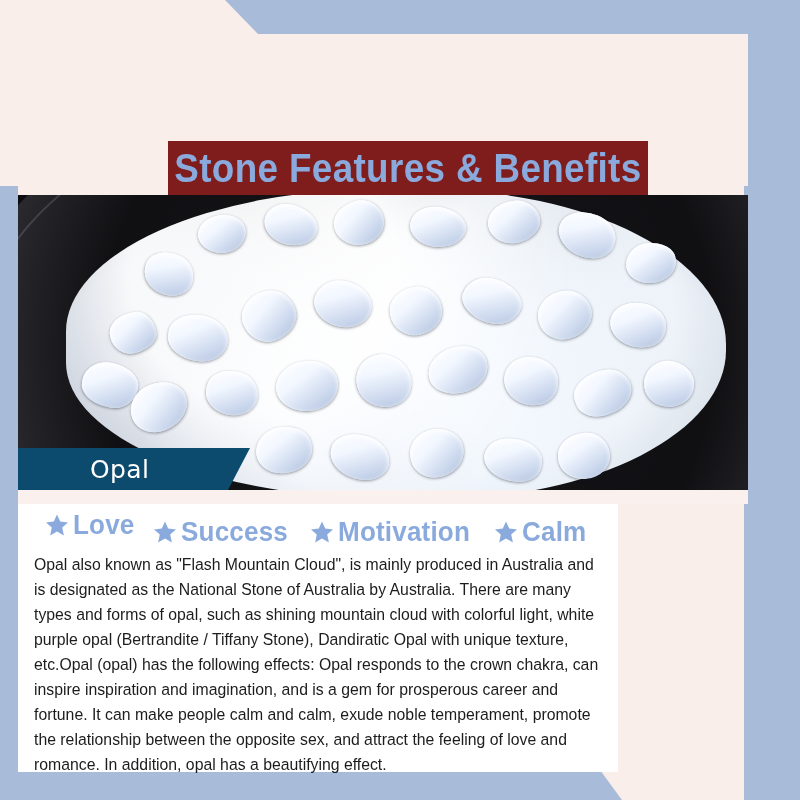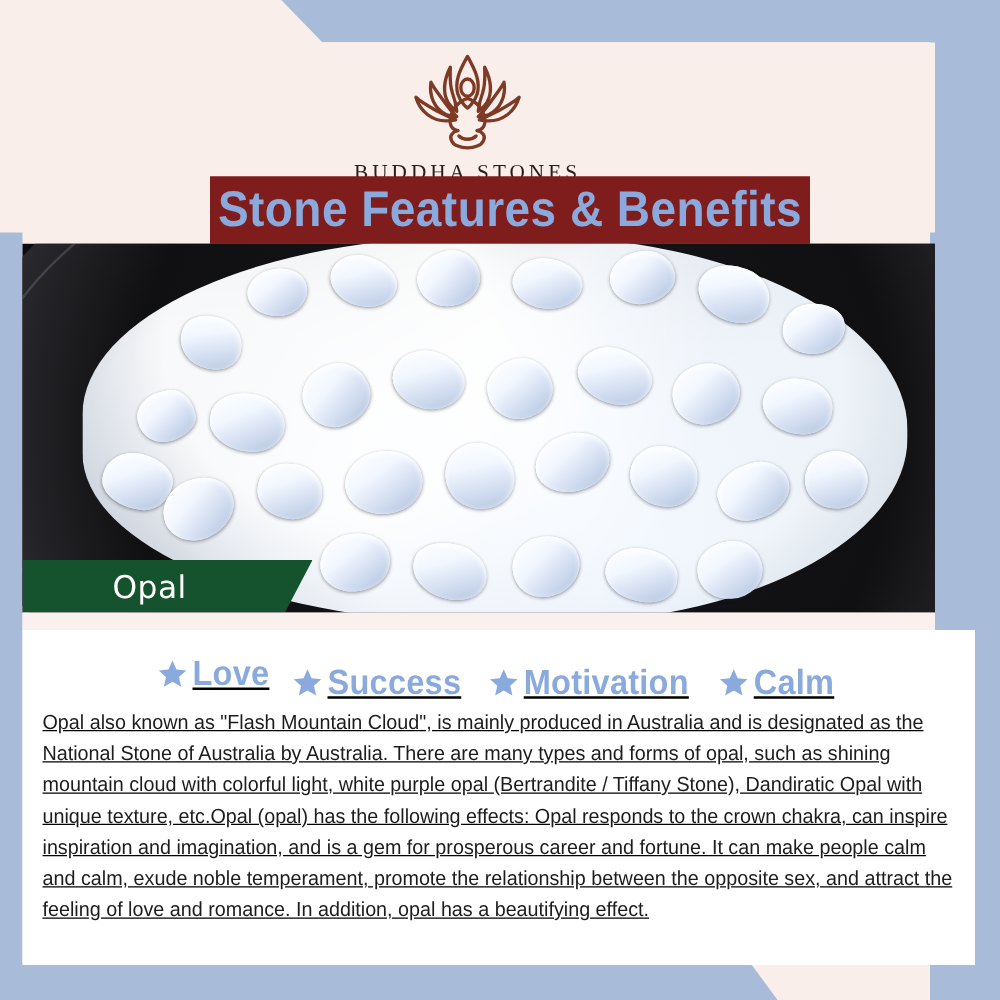--- a/index.html
+++ b/index.html
@@ -84,34 +84,34 @@
   }
   .stone{
     position:absolute;
     background:linear-gradient(150deg,#ffffff 0%,#f2f7ff 38%,#cdd9ee 72%,#aebfd9 100%);
     box-shadow:0 1px 3px rgba(20,26,40,.45), inset 0 2px 5px rgba(255,255,255,.95);
   }
 
   
   .opal-band{
     position:absolute;left:18px;top:448px;width:232px;height:42px;
-    background:#14532d;
+    background:#0c4a6e;
     clip-path:polygon(0 0, 232px 0, 210px 42px, 0 42px);
     display:flex;align-items:center;
   }
   .opal-text{
     margin-left:72px;color:#ffffff;font-size:25px;font-weight:400;letter-spacing:.4px;
     font-family:"DejaVu Sans", sans-serif;
   }
 
   
   .gap-cream{position:absolute;left:18px;top:490px;width:730px;height:14px;background:#faf0ed;}
   .content{
-    position:absolute;left:18px;top:504px;width:762px;height:268px;background:#ffffff;
-    box-sizing:border-box;padding:14px 16px 0 16px;text-decoration:underline;
+    position:absolute;left:18px;top:504px;width:600px;height:268px;background:#ffffff;
+    box-sizing:border-box;padding:0 16px 0 16px;
   }
 
   
   .benefits{
     display:flex;align-items:center;justify-content:center;gap:0;
     height:42px;
   }
   .benefit{display:flex;align-items:center;white-space:nowrap;}
   .benefit + .benefit{margin-left:14px;margin-top:14px;}
   .star{width:24px;height:24px;display:inline-block;fill:#8aaadd;flex:0 0 auto;}
@@ -134,39 +134,20 @@
 <body>
 
 <div id="page">
 
   <div class="frame-top"></div>
   <div class="frame-right"></div>
   <div class="frame-inner-cream"></div>
   <div class="frame-left"></div>
   <div class="frame-bottom"></div>
 
-  <div class="header">
-    <svg class="logo-mark" viewBox="0 0 120 100">
-      <g fill="none" stroke="#7d3b26" stroke-width="3.1" stroke-linecap="round" stroke-linejoin="round">
-        <path d="M60 6 C52 20 48 30 51 41 C54 50 60 54 60 54 C60 54 66 50 69 41 C72 30 68 20 60 6 Z"></path>
-        <path d="M44 16 C38 28 37 40 42 49 C45 54 50 57 50 57 C50 57 49 48 46 40 C43 31 44 23 44 16 Z"></path>
-        <path d="M76 16 C82 28 83 40 78 49 C75 54 70 57 70 57 C70 57 71 48 74 40 C77 31 76 23 76 16 Z"></path>
-        <path d="M26 30 C24 44 30 55 40 60 C45 62 50 62 50 62 C50 62 44 56 39 49 C34 42 29 36 26 30 Z"></path>
-        <path d="M94 30 C96 44 90 55 80 60 C75 62 70 62 70 62 C70 62 76 56 81 49 C86 42 91 36 94 30 Z"></path>
-        <path d="M12 44 C16 58 28 66 40 66 C45 66 49 65 49 65 C49 65 40 61 32 57 C23 52 16 48 12 44 Z"></path>
-        <path d="M108 44 C104 58 92 66 80 66 C75 66 71 65 71 65 C71 65 80 61 88 57 C97 52 104 48 108 44 Z"></path>
-        <ellipse cx="60" cy="35" rx="6.2" ry="8"></ellipse>
-        <path d="M60 45 C51 48 45 56 44 64 C43 70 46 74 51 75"></path>
-        <path d="M60 45 C69 48 75 56 76 64 C77 70 74 74 69 75"></path>
-        <path d="M51 75 C46 76 43 80 45 84 C47 89 54 91 60 91 C66 91 73 89 75 84 C77 80 74 76 69 75"></path>
-        <path d="M52 80 C56 84 64 84 68 80"></path>
-      </g>
-    </svg>
-    <div class="brand">BUDDHA STONES</div>
-  </div>
 
   <div class="title-band">
     <div class="title-text">Stone Features &amp; Benefits</div>
   </div>
 
   <div class="photo">
     <div class="bowl"></div>
     <div class="bowl-rim"></div>
     <div class="heap"></div>
     <div class="stone" style="left:92px;top:118px;width:46px;height:40px;border-radius:52% 40% 58% 46%/46% 56% 40% 52%;transform:rotate(-14deg);"></div>

